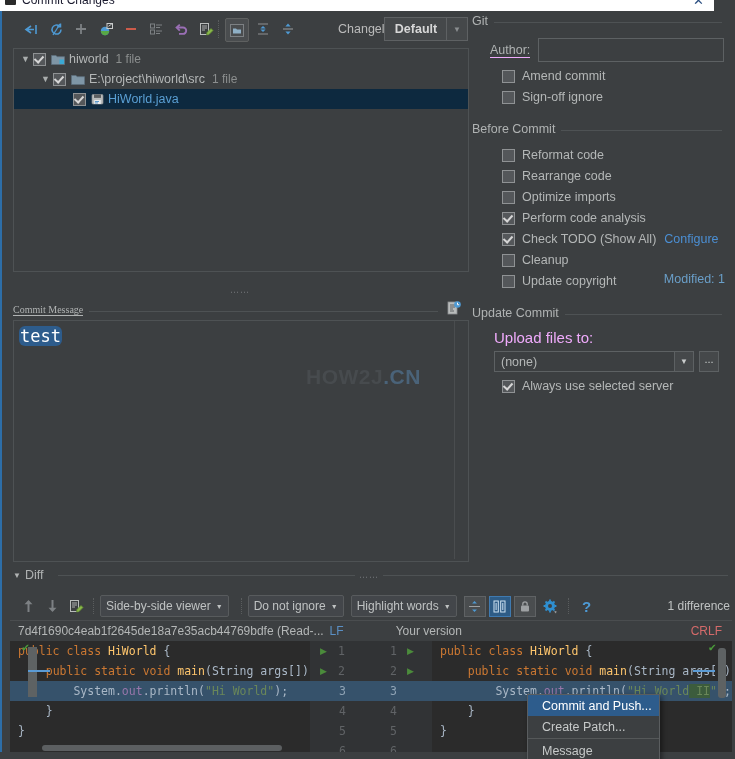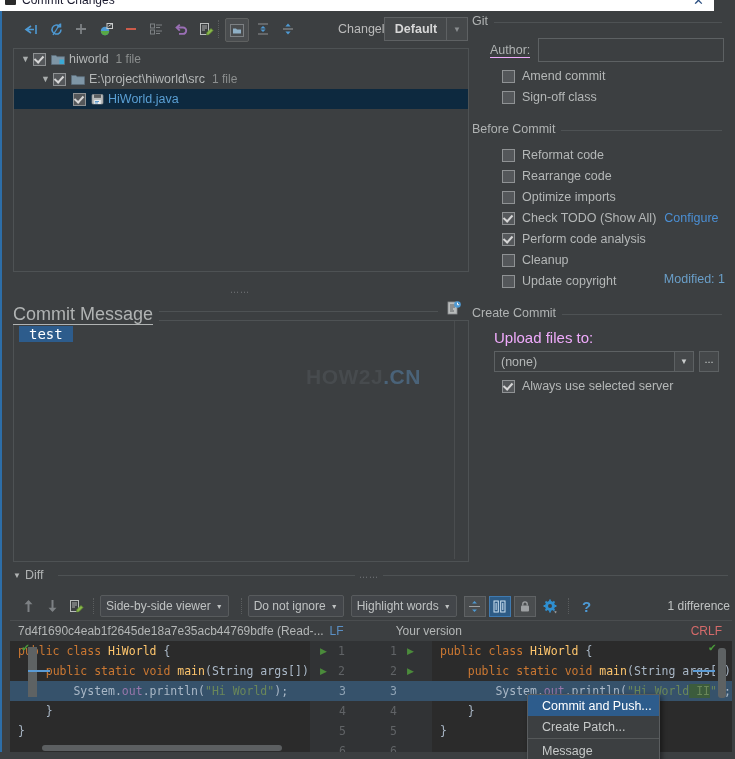--- a/index.html
+++ b/index.html
@@ -52,28 +52,28 @@
   .row.sel .lbl{color:#5a9fd4;}
   .sub{color:#8b8e8e;margin-left:7px;font-size:12px;}
   .icn{margin-right:4px;display:inline-flex;align-items:center;flex:none;}
 
   .modified{position:absolute;right:10px;top:272px;font-size:12.5px;color:#6a9fc9;}
 
   .gripdots{position:absolute;top:289px;left:0;width:480px;text-align:center;
      color:#7a7d7f;font-size:9px;letter-spacing:1px;line-height:6px;}
 
   
-  .cm-title{position:absolute;left:13px;top:304px;font-size:18px;color:#b0b3b3;background:#3c3f41;padding-right:6px;z-index:2;}
+  .cm-title{position:absolute;left:13px;top:304px;font-size:10px;color:#b0b3b3;background:#3c3f41;padding-right:6px;z-index:2;font-family:Liberation Serif, serif;}
   .cm-title u{text-decoration:none;border-bottom:1px solid #b0b3b3;}
   .cm-rule{position:absolute;left:13px;top:311px;width:425px;height:1px;background:#4e5254;}
   .cm-icon{position:absolute;left:446px;top:300px;width:16px;height:16px;}
   .cm-box{position:absolute;left:13px;top:320px;width:454px;height:240px;background:#3c3f41;
       border:1px solid #4e5254;overflow:hidden;}
-  .cm-text{position:absolute;left:5px;top:5px;font-family:"DejaVu Sans Mono",monospace;font-size:14px;
-      color:#ffffff;background:#2d5c8c;padding:0 10px;}
+  .cm-text{position:absolute;left:5px;top:5px;font-family:"DejaVu Sans Mono",monospace;font-size:17px;
+      color:#ffffff;background:#2d5c8c;padding:0 1px;border-radius:6px;}
   .cm-scroll{position:absolute;right:0;top:0;width:13px;height:238px;background:#3c3f41;border-left:1px solid #4a4d4f;}
   .watermark{position:absolute;left:306px;top:365px;font-size:21px;font-weight:bold;color:#474b4e;letter-spacing:0.5px;}
   .watermark .blue{color:#4a6379;}
 
   
   .rp{position:absolute;left:472px;top:14px;width:263px;}
   .sec{position:relative;height:16px;margin-bottom:2px;}
   .sec .st{position:absolute;left:0;top:0;font-size:12.5px;color:#b0b3b3;background:#3c3f41;padding-right:6px;z-index:2;}
   .sec .sr{position:absolute;left:0;right:13px;top:8px;height:1px;background:#4e5254;}
   .fieldrow{display:flex;align-items:center;margin:8px 0 0 18px;}
@@ -313,59 +313,59 @@
     <div class="fieldrow">
       <label><u><span>Author:</span></u></label>
       <input class="txtin" type="text" value="" style="">
     </div>
     <div class="chkrow">
       <span class="cb"></span>
       <span>Amend commit</span>
     </div>
     <div class="chkrow">
       <span class="cb"></span>
-      <span>Sign-off class</span>
+      <span>Sign-off ignore</span>
     </div>
 
     <div class="sec" style="margin-top:18px">
       <span class="st">Before Commit</span>
       <span class="sr"></span>
     </div>
     <div class="chkrow" style="margin-top:10px">
       <span class="cb"></span>
       <span>Reformat code</span>
     </div>
     <div class="chkrow">
       <span class="cb"></span>
       <span>Rearrange code</span>
     </div>
     <div class="chkrow">
       <span class="cb"></span>
       <span>Optimize imports</span>
     </div>
     <div class="chkrow">
       <span class="cb on"></span>
+      <span>Perform code analysis</span>
+    </div>
+    <div class="chkrow">
+      <span class="cb on"></span>
       <span>Check TODO (Show All)</span>
       <span class="cfg">Configure</span>
     </div>
     <div class="chkrow">
-      <span class="cb on"></span>
-      <span>Perform code analysis</span>
-    </div>
-    <div class="chkrow">
       <span class="cb"></span>
       <span>Cleanup</span>
     </div>
     <div class="chkrow">
       <span class="cb"></span>
       <span>Update copyright</span>
     </div>
 
     <div class="sec" style="margin-top:18px">
-      <span class="st">Create Commit</span>
+      <span class="st">Update Commit</span>
       <span class="sr"></span>
     </div>
     <div class="upl">Upload files to:</div>
     <div class="combo">
       <span class="cbody">(none)</span>
       <span class="carr">▼</span>
       <span class="cdots">...</span>
     </div>
     <div class="chkrow" style="margin-left:30px">
       <span class="cb on"></span>

